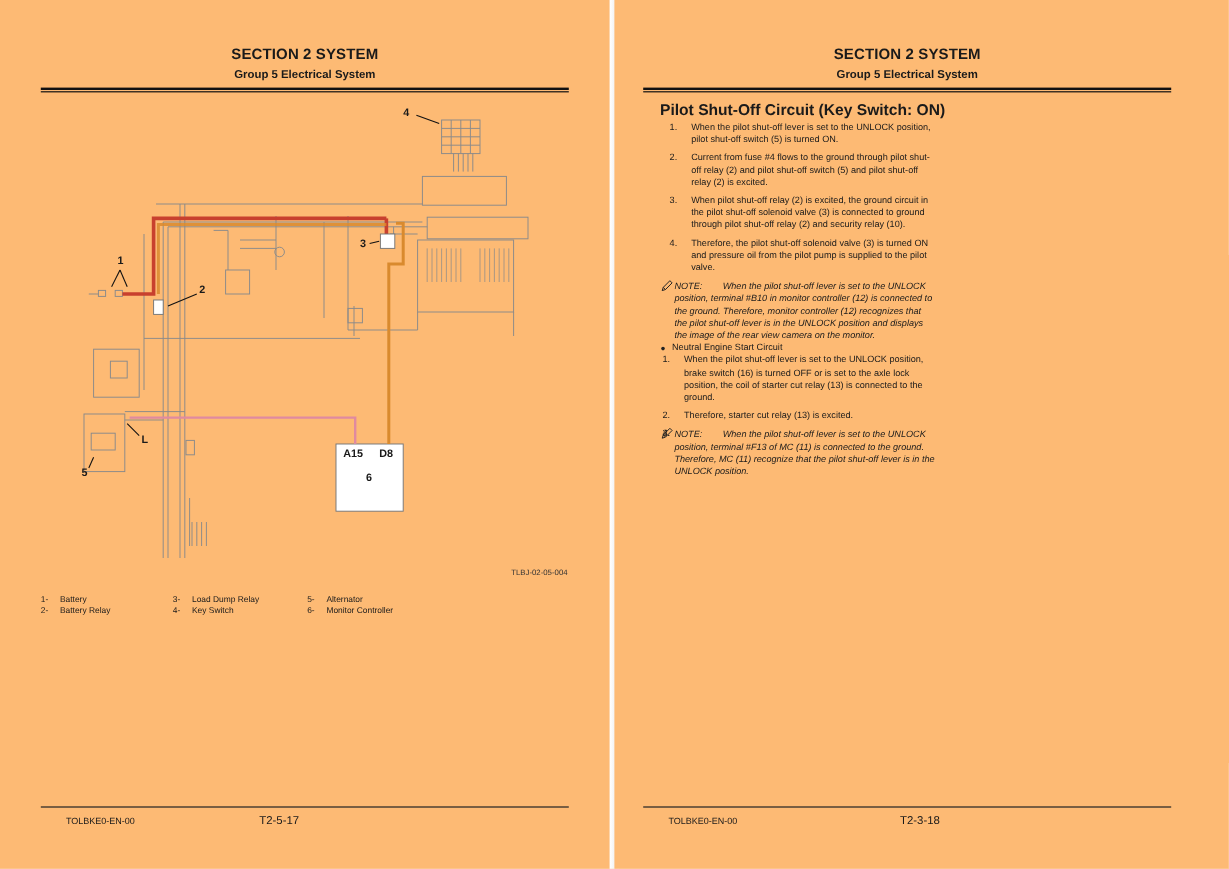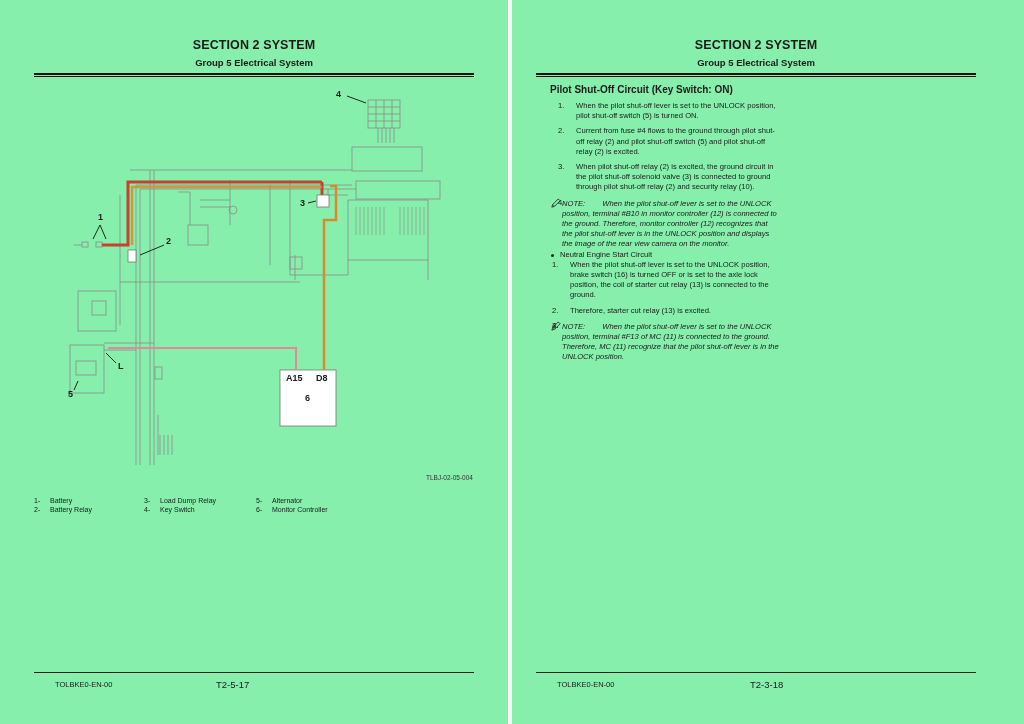--- a/index.html
+++ b/index.html
@@ -1,20 +1,20 @@
 <!DOCTYPE html>
 <html><head>
   <meta charset="utf-8">
   <style>
     html, body { margin: 0; padding: 0; }
     body {
       width: 1024px; height: 724px; position: relative; overflow: hidden;
       background: #ffffff; font-family: "Liberation Sans", sans-serif; color: #1a1a1a;
     }
-    .page { position: absolute; top: 0; height: 724px; background: #86efac; }
+    .page { position: absolute; top: 0; height: 724px; background: #fdba74; }
     .page.left { left: 0; width: 512px; }
     .page.right { left: 512px; width: 512px; }
     .spine { position: absolute; left: 508px; top: 0; width: 8px; height: 724px;
       background: linear-gradient(to right, #fff, #f3f3f3 50%, #fff); }
     .hdr-title { position: absolute; top: 38px; width: 440px; text-align: center;
       font-weight: bold; font-size: 12.5px; letter-spacing: 0.1px; }
     .hdr-sub { position: absolute; top: 57px; width: 440px; text-align: center;
       font-weight: bold; font-size: 9.5px; }
     .hdr-rule { position: absolute; top: 73px; width: 440px; height: 4px;
       border-top: 2px solid #111; border-bottom: 1px solid #111; box-sizing: border-box; }
@@ -35,21 +35,21 @@
     .diagram { position: absolute; left: 60px; top: 85px; width: 420px; height: 400px; }
     .diagram svg { width: 420px; height: 400px; }
     .callout { position: absolute; font-weight: bold; font-size: 9px; }
     .fig-id { position: absolute; left: 426px; top: 474px; font-size: 6.5px; color: #333; }
 
     .legend { position: absolute; top: 497px; left: 34px; width: 440px; font-size: 7px; }
     .legend .item { position: absolute; white-space: nowrap; }
     .legend .num { display: inline-block; width: 16px; }
 
     
-    .section-heading { position: absolute; left: 38px; top: 84px; font-weight: bold; font-size: 10px; }
+    .section-heading { position: absolute; left: 38px; top: 84px; font-weight: bold; font-size: 13px; }
     .content { position: absolute; left: 38px; top: 101px; width: 230px; font-size: 7.6px; line-height: 10.2px; }
     .olist { margin: 0; padding: 0; list-style: none; }
     .olist li { position: relative; padding-left: 18px; margin: 0 0 5px 8px; }
     .olist li .n { position: absolute; left: 0; top: 0; }
     .note { position: relative; padding-left: 12px; font-style: italic; margin: 6px 0 0 0; }
     .note .ico { position: absolute; left: 0; top: -1px; width: 11px; height: 11px; }
     .note .lbl { margin-right: 17px; }
     .bullet-head { position: relative; padding-left: 10px; margin-top: 0; }
     .bullet-head::before { content: ""; position: absolute; left: 1px; top: 4px; width: 3px; height: 3px; background: #222; border-radius: 50%; }
     .sub-list li { margin-left: 2px; }
@@ -206,21 +206,21 @@
   <div class="hdr-sub">Group 5 Electrical System</div>
   <div class="hdr-rule"></div>
 
   <div class="section-heading">Pilot Shut-Off Circuit (Key Switch: ON)</div>
 
   <div class="content">
     <ol class="olist">
       <li><span class="n">1.</span><span>When the pilot shut-off lever is set to the UNLOCK position, pilot shut-off switch (5) is turned ON.</span></li>
       <li><span class="n">2.</span><span>Current from fuse #4 flows to the ground through pilot shut-off relay (2) and pilot shut-off switch (5) and pilot shut-off relay (2) is excited.</span></li>
       <li><span class="n">3.</span><span>When pilot shut-off relay (2) is excited, the ground circuit in the pilot shut-off solenoid valve (3) is connected to ground through pilot shut-off relay (2) and security relay (10).</span></li>
-      <li><span class="n">4.</span></li>
+      <li><span class="n">4.</span><span>Therefore, the pilot shut-off solenoid valve (3) is turned ON and pressure oil from the pilot pump is supplied to the pilot valve.</span></li>
     </ol>
 
     <div class="note">
       <svg class="ico" viewBox="0 0 12 12">
         <path d="M2 10 L3 7 L9 1 L11 3 L5 9 Z" fill="none" stroke="#222" stroke-width="0.9"></path>
         <path d="M3 7 L5 9" stroke="#222" stroke-width="0.8"></path>
       </svg>
       <span class="lbl">NOTE:</span><span>When the pilot shut-off lever is set to the UNLOCK position, terminal #B10 in monitor controller (12) is connected to the ground. Therefore, monitor controller (12) recognizes that the pilot shut-off lever is in the UNLOCK position and displays the image of the rear view camera on the monitor.</span>
     </div>
 

